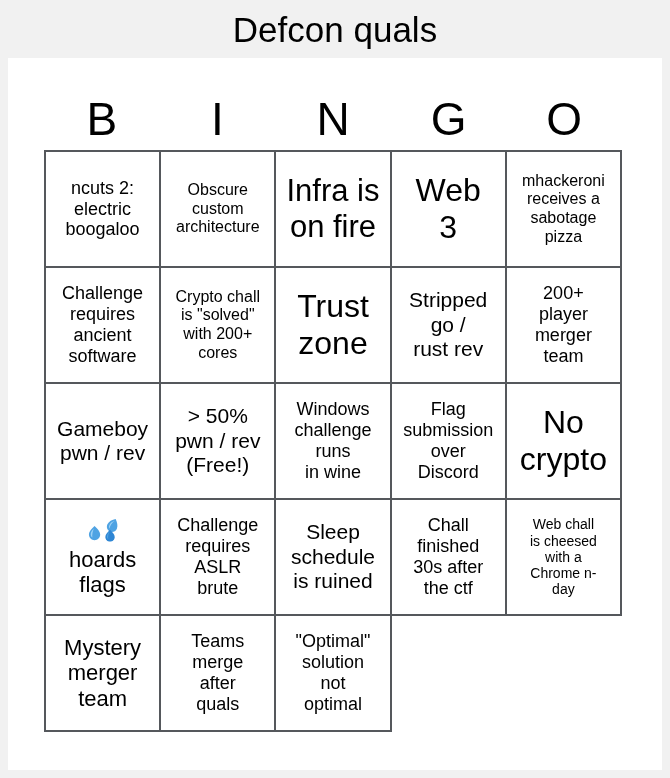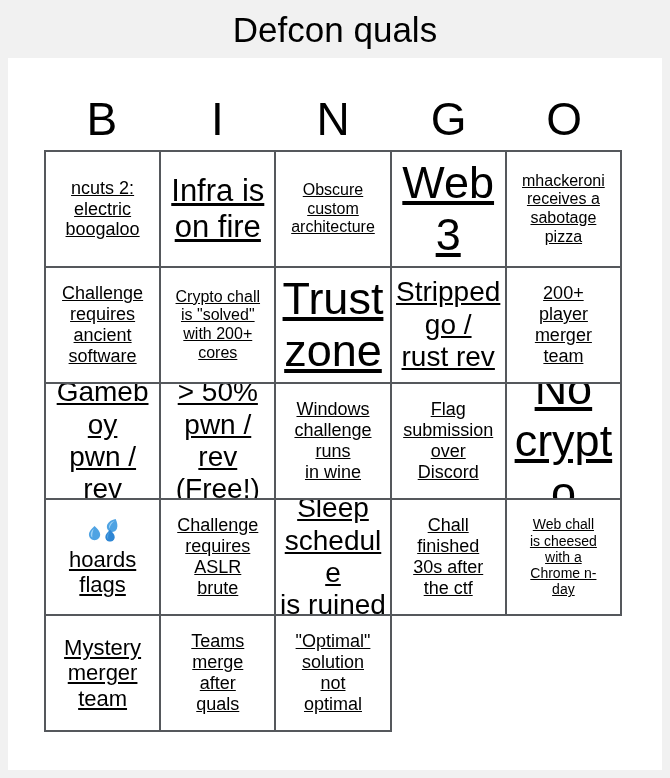--- a/index.html
+++ b/index.html
@@ -93,37 +93,36 @@
     border-bottom: 2px solid #55585c;
     box-sizing: border-box;
     display: flex;
     flex-direction: column;
     align-items: center;
     justify-content: center;
     text-align: center;
     padding: 2px 3px;
     overflow: hidden;
     background: #ffffff;
-    text-decoration: underline;
   }
   .cell-text {
     color: #000000;
     line-height: 1.16;
     width: 100%;
     word-wrap: break-word;
   }
 
   
   .fs-xs  { font-size: 14px; }
   .fs-s   { font-size: 16px; }
   .fs-m   { font-size: 18px; }
-  .fs-l   { font-size: 28px; }
+  .fs-l   { font-size: 21px; }
   .fs-xl  { font-size: 22px; }
   .fs-xxl { font-size: 31px; }
-  .fs-h   { font-size: 45px; }
+  .fs-h   { font-size: 32px; }
 
   
   .droplet-cell .cell-text { line-height: 1.12; }
   .droplets-icon {
     display: block;
     margin: 0 auto 1px auto;
     width: 34px;
     height: 30px;
   }
 </style>
@@ -144,24 +143,24 @@
         <div class="bingo-letter">N</div>
         <div class="bingo-letter">G</div>
         <div class="bingo-letter">O</div>
       </div>
 
     <div class="bingo-grid">
         <div class="cell">
           <div class="cell-text fs-m">ncuts 2:<br>electric<br>boogaloo</div>
         </div>
         <div class="cell">
+          <div class="cell-text fs-s">Obscure<br>custom<br>architecture</div>
+        </div>
+        <div class="cell">
           <div class="cell-text fs-xxl">Infra is<br>on fire</div>
-        </div>
-        <div class="cell">
-          <div class="cell-text fs-s">Obscure<br>custom<br>architecture</div>
         </div>
         <div class="cell">
           <div class="cell-text fs-h">Web<br>3</div>
         </div>
         <div class="cell">
           <div class="cell-text fs-s">mhackeroni<br>receives a<br>sabotage<br>pizza</div>
         </div>
         <div class="cell">
           <div class="cell-text fs-m">Challenge<br>requires<br>ancient<br>software</div>
         </div>

